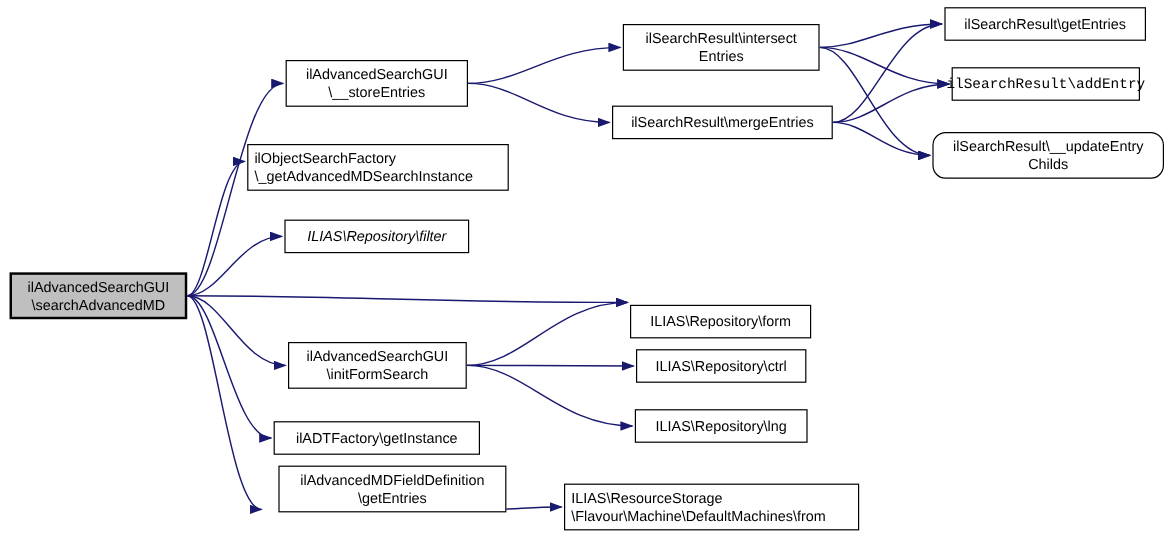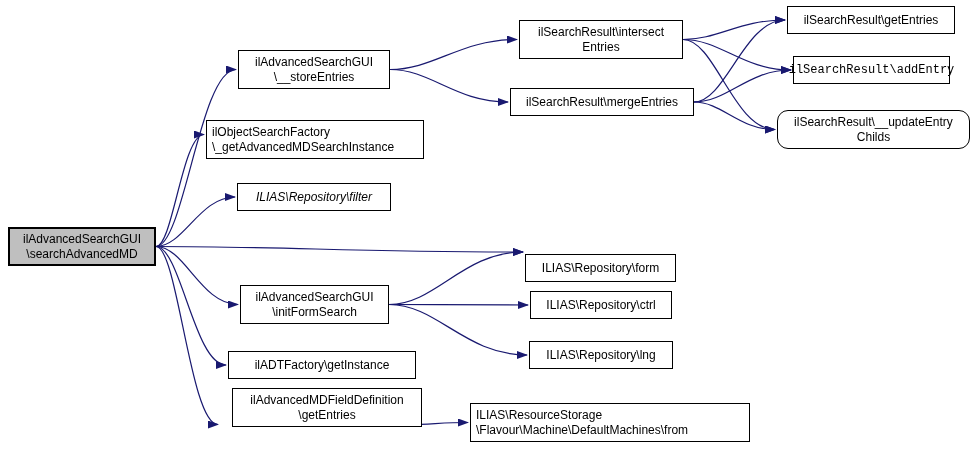--- a/index.html
+++ b/index.html
@@ -94,21 +94,21 @@
         <span class="line">ilObjectSearchFactory</span>
         <span class="line">\_getAdvancedMDSearchInstance</span>
       </div>
       <div class="node" style="left: 237px; top: 183px; width: 154px; height: 28px; font-style: italic;">
         <span class="line">ILIAS\Repository\filter</span>
       </div>
       <div class="node" style="left: 240px; top: 285px; width: 149px; height: 39px;">
         <span class="line">ilAdvancedSearchGUI</span>
         <span class="line">\initFormSearch</span>
       </div>
-      <div class="node" style="left: 228px; top: 351px; width: 188px; height: 28px;">
+      <div class="node" style="left: 228px; top: 351px; width: 172px; height: 28px;">
         <span class="line">ilADTFactory\getInstance</span>
       </div>
       <div class="node" style="left: 220px; top: 388px; width: 190px; height: 39px; margin-left: 12px;">
         <span class="line">ilAdvancedMDFieldDefinition</span>
         <span class="line">\getEntries</span>
       </div>
       <div class="node" style="left: 519px; top: 20px; width: 164px; height: 39px; justify-content: center;">
         <span class="line">ilSearchResult\intersect</span>
         <span class="line">Entries</span>
       </div>
@@ -127,18 +127,18 @@
       </div>
       <div class="node" style="left: 525px; top: 238px; width: 151px; height: 28px; margin-top: 16px;">
         <span class="line">ILIAS\Repository\form</span>
       </div>
       <div class="node" style="left: 530px; top: 291px; width: 142px; height: 28px;">
         <span class="line">ILIAS\Repository\ctrl</span>
       </div>
       <div class="node" style="left: 529px; top: 341px; width: 144px; height: 28px;">
         <span class="line">ILIAS\Repository\lng</span>
       </div>
-      <div class="node align-left" style="left: 470px; top: 403px; width: 280px; height: 39px;">
+      <div class="node align-left" style="left: 470px; top: 403px; width: 246px; height: 39px;">
         <span class="line">ILIAS\ResourceStorage</span>
         <span class="line">\Flavour\Machine\DefaultMachines\from</span>
       </div>
     </div>
 </div>
 
 </body></html>

